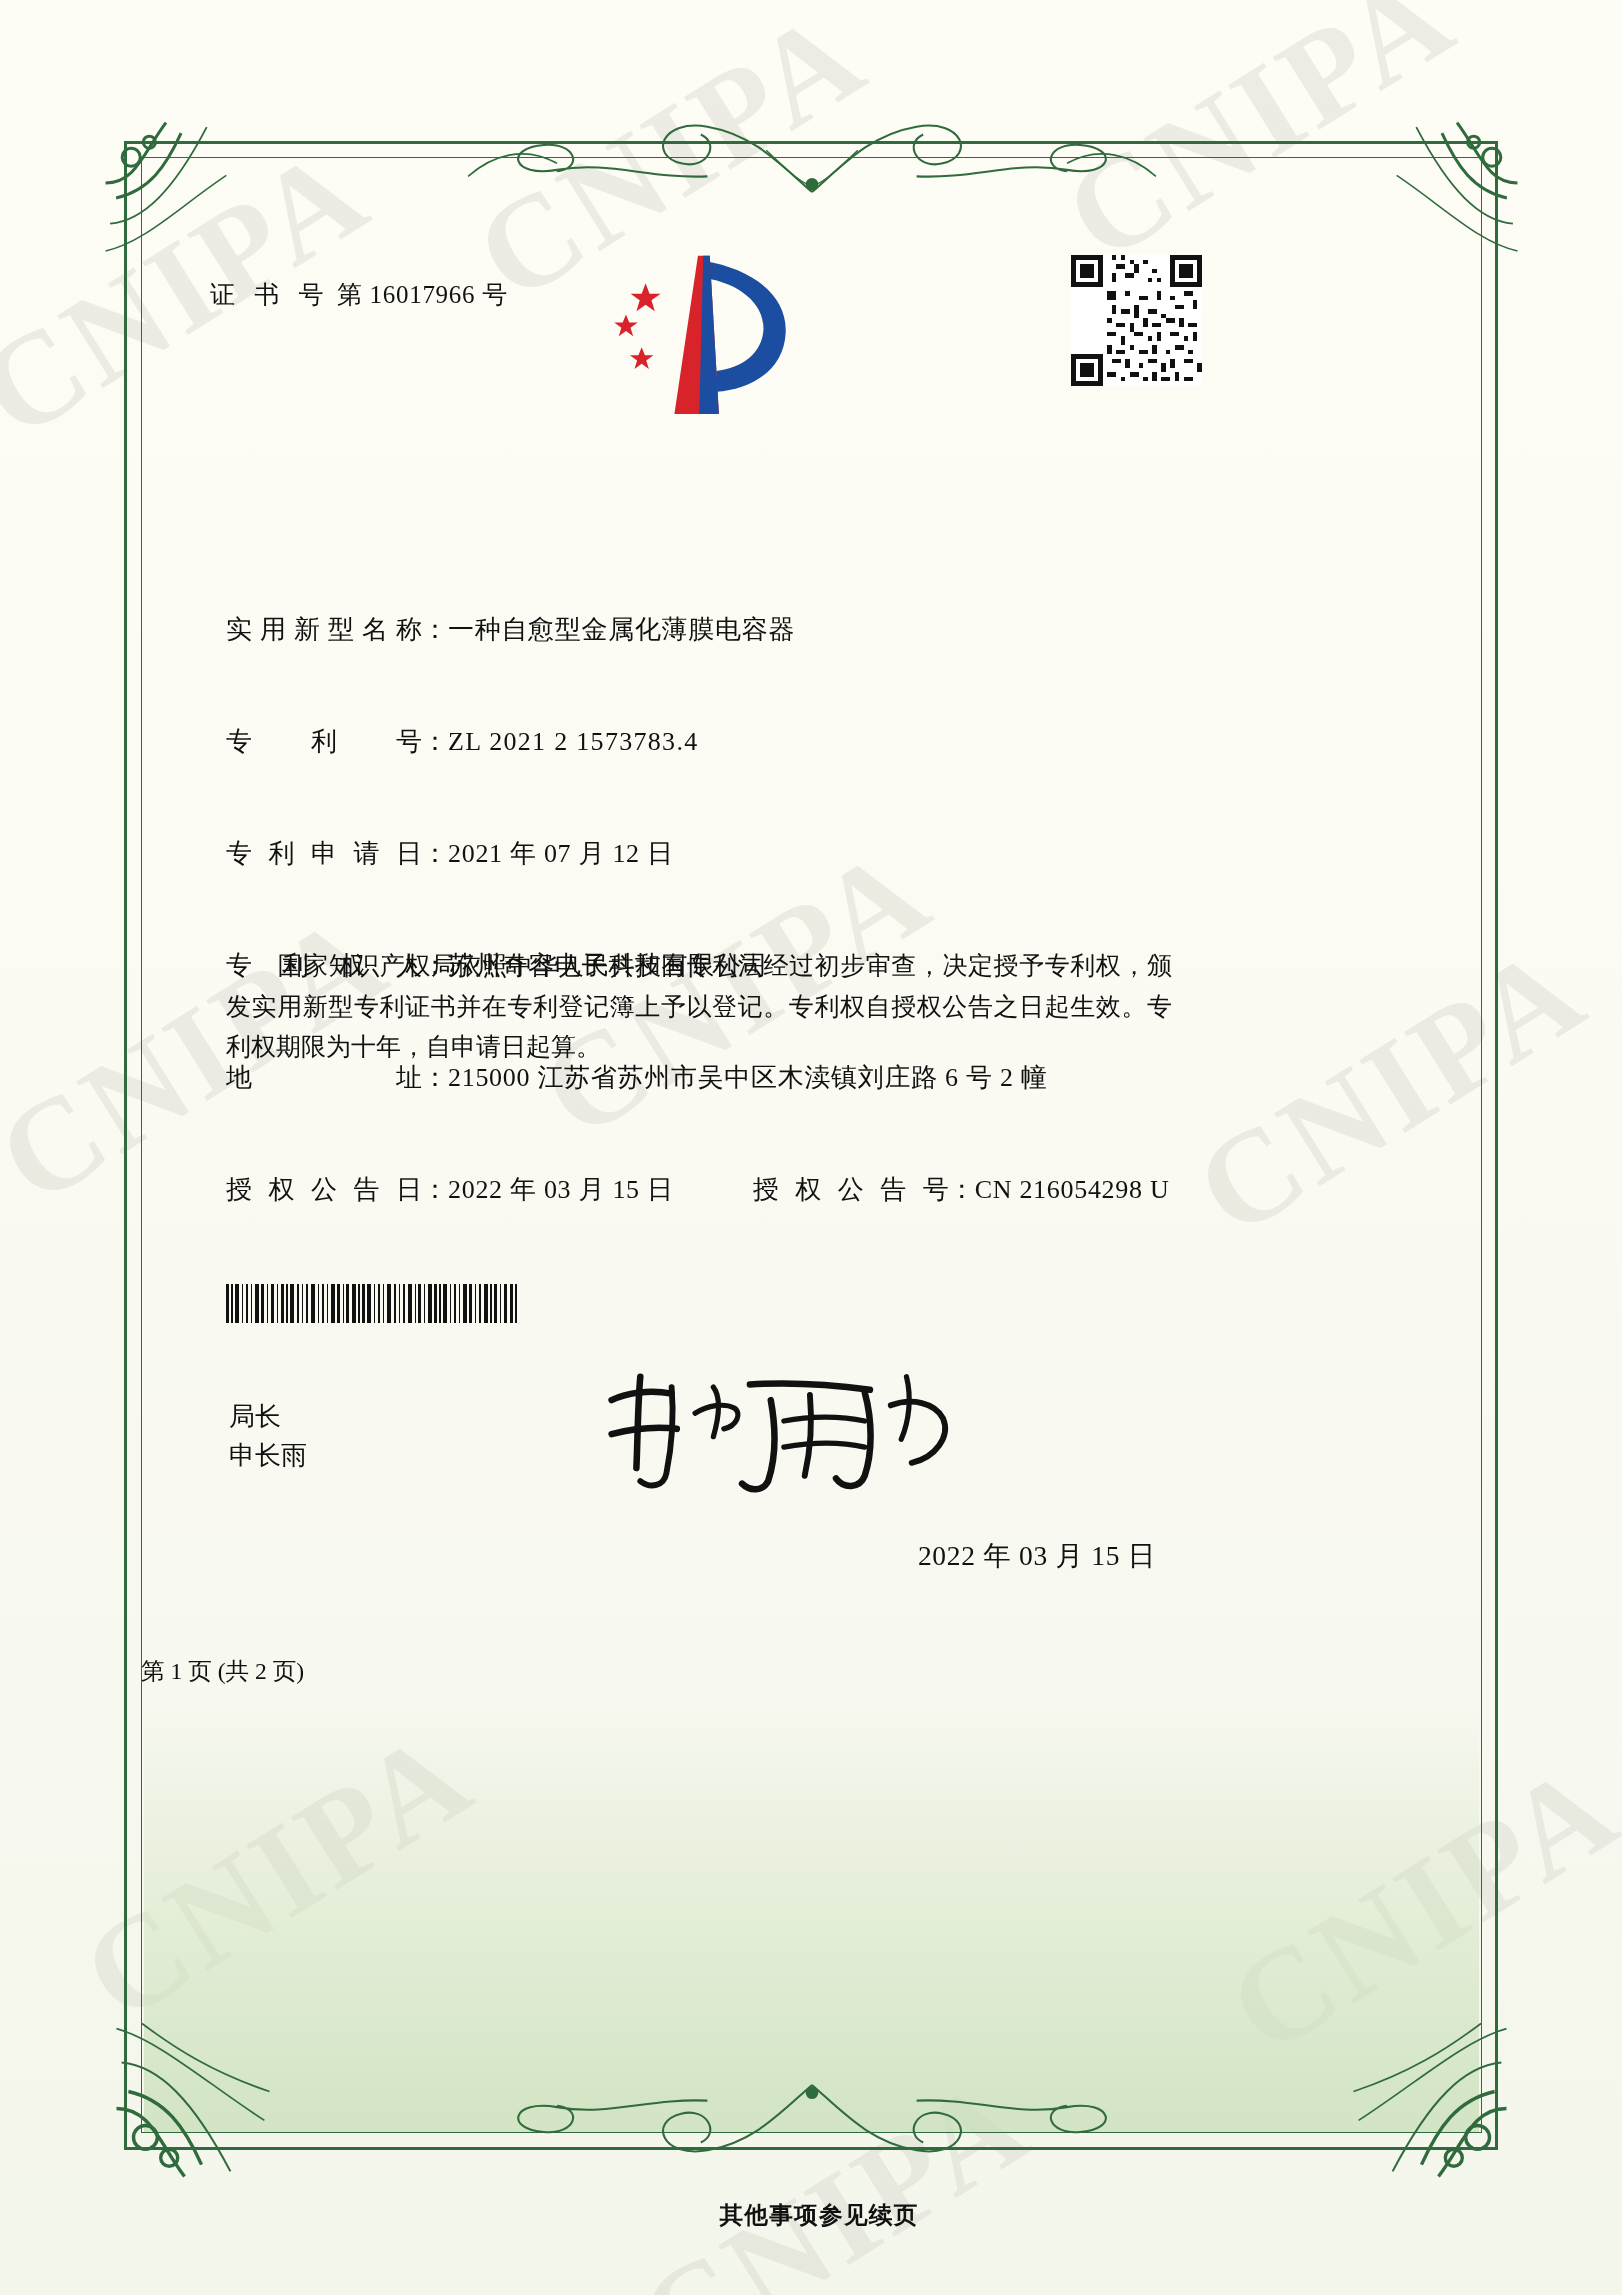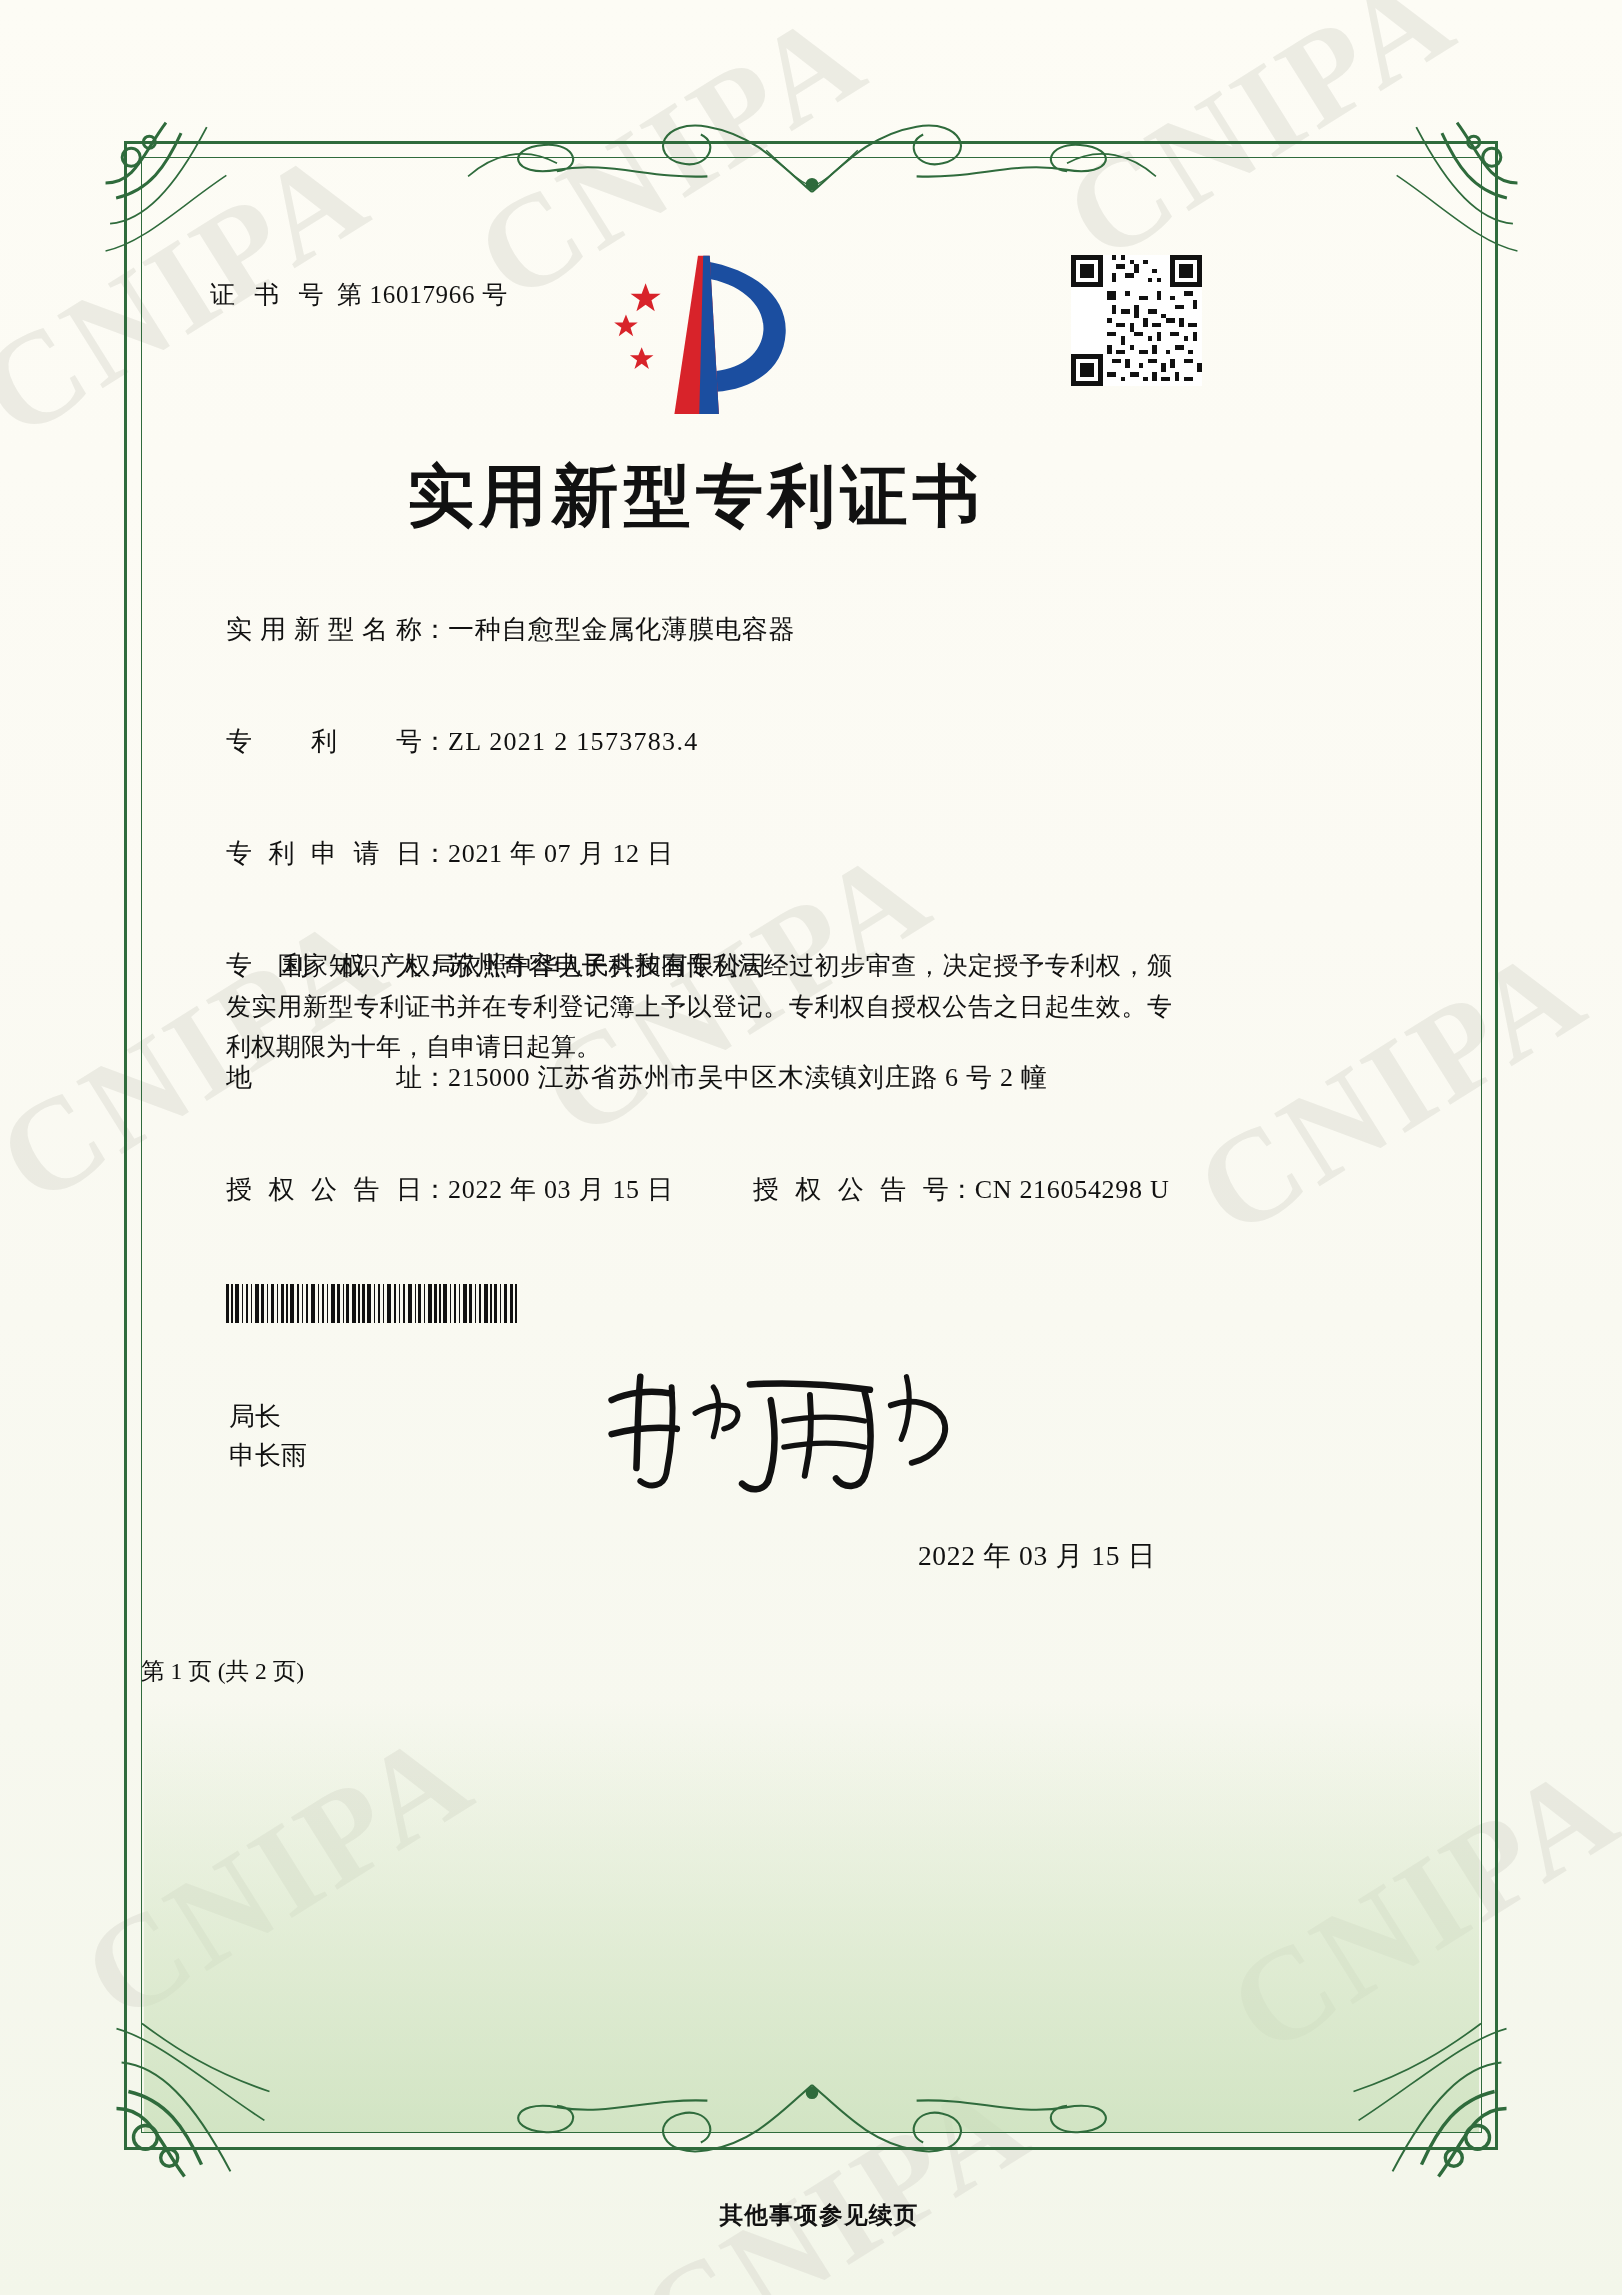--- a/index.html
+++ b/index.html
@@ -434,21 +434,20 @@
         <path d="M176,10 L186,10 L200,252 L170,252 Z" fill="#1b4ea0"></path>
 
         <g fill="#d8232a">
           <polygon points="88,52 94,68 111,68 97,78 102,95 88,85 74,95 79,78 65,68 82,68"></polygon>
           <polygon points="58,100 63,112 76,112 65,120 69,133 58,125 47,133 51,120 40,112 53,112"></polygon>
           <polygon points="82,150 87,162 100,162 89,170 93,183 82,175 71,183 75,170 64,162 77,162"></polygon>
         </g>
       </g>
     </svg>
 
-    <div class="doc-title">实用新型专利证书</div>
 
     <div class="fields">
       <div class="field-row">
         <span class="fl">实用新型名称</span><span>：</span><span class="fv">一种自愈型金属化薄膜电容器</span>
       </div>
       <div class="field-row">
         <span class="fl">专 利 号</span><span>：</span><span class="fv fv-mono">ZL 2021 2 1573783.4</span>
       </div>
       <div class="field-row">
         <span class="fl">专利申请日</span><span>：</span><span class="fv">2021 年 07 月 12 日</span>

